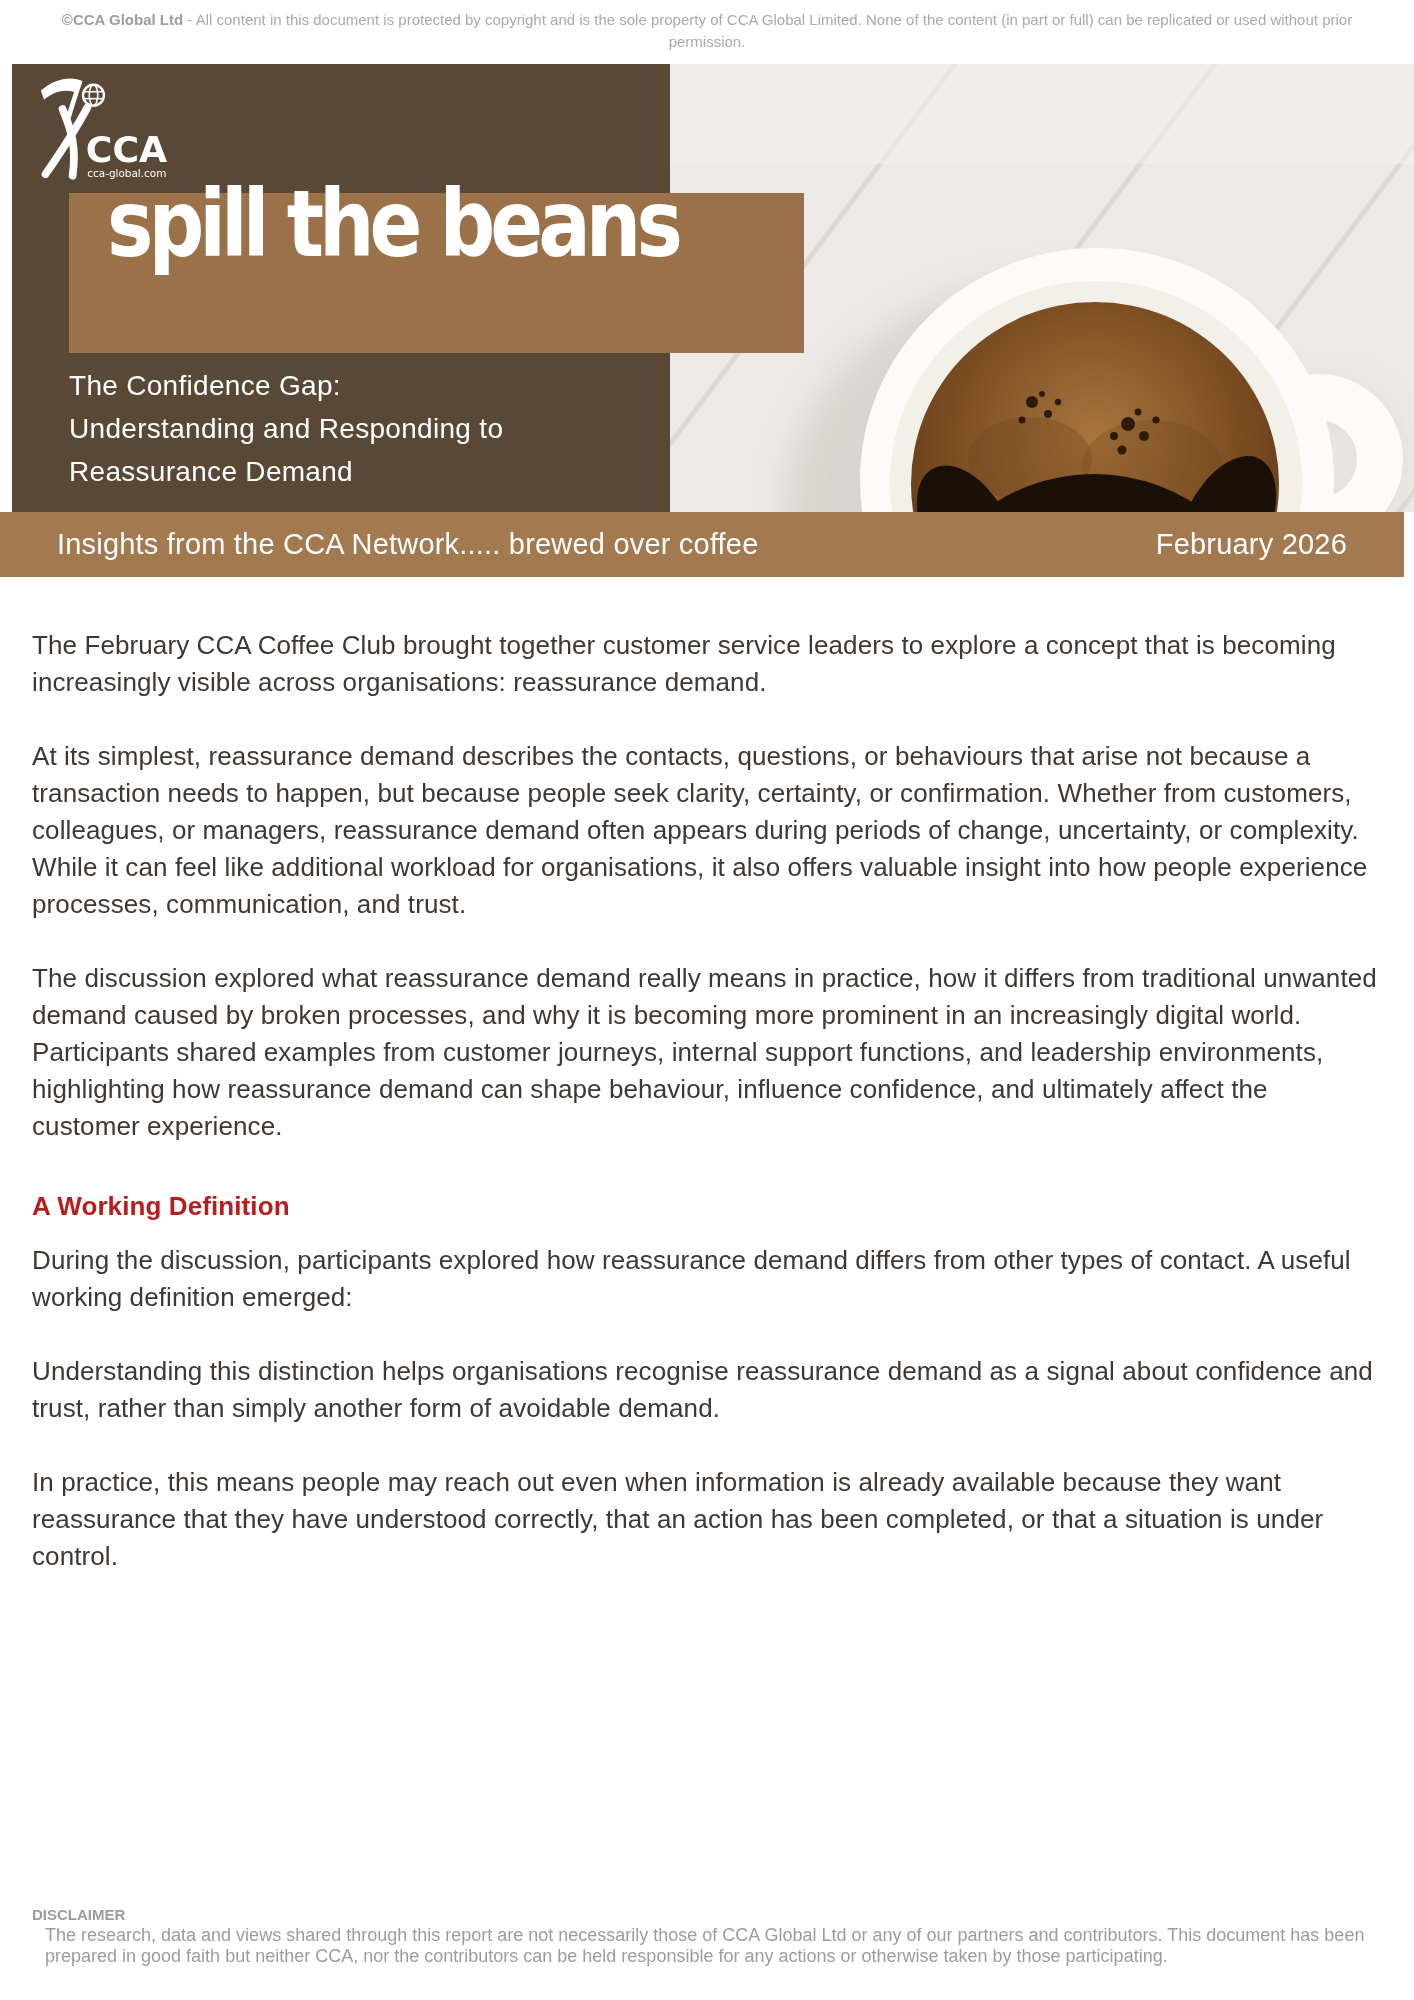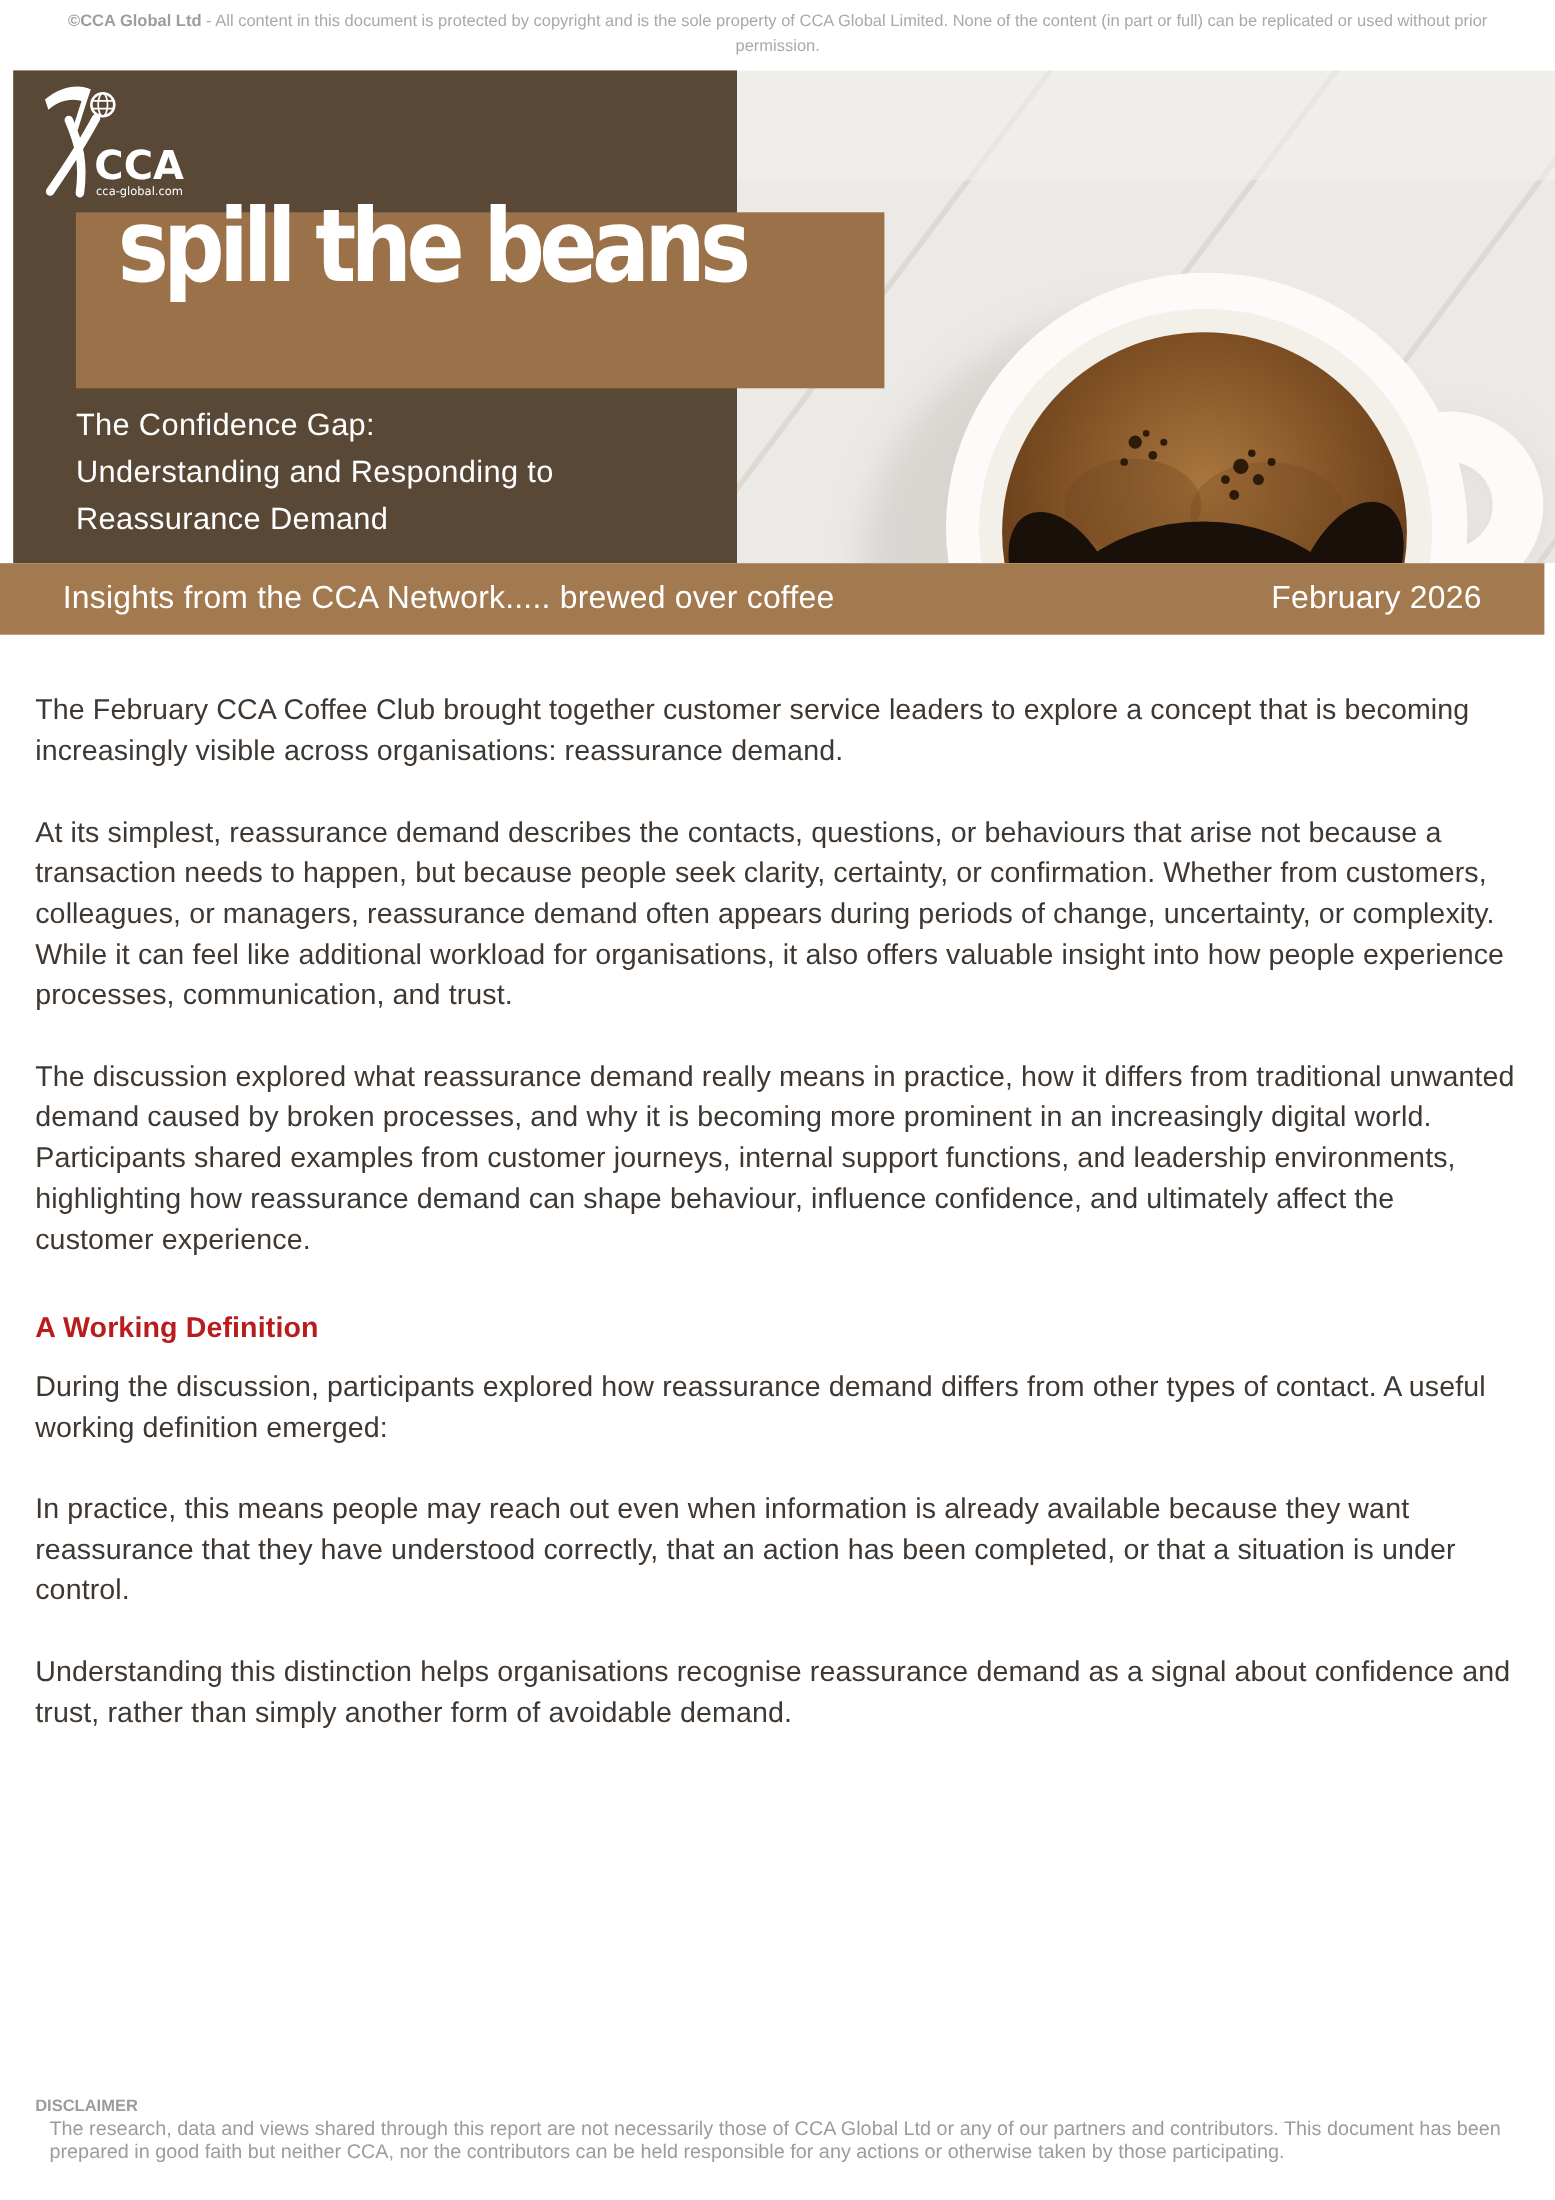--- a/index.html
+++ b/index.html
@@ -152,22 +152,22 @@
     <span>Insights from the CCA Network..... brewed over coffee</span>
     <span>February 2026</span>
   </div>
 
   <div class="article">
     <p>The February CCA Coffee Club brought together customer service leaders to explore a concept that is becoming increasingly visible across organisations: reassurance demand.</p>
     <p>At its simplest, reassurance demand describes the contacts, questions, or behaviours that arise not because a transaction needs to happen, but because people seek clarity, certainty, or confirmation. Whether from customers, colleagues, or managers, reassurance demand often appears during periods of change, uncertainty, or complexity. While it can feel like additional workload for organisations, it also offers valuable insight into how people experience processes, communication, and trust.</p>
     <p>The discussion explored what reassurance demand really means in practice, how it differs from traditional unwanted demand caused by broken processes, and why it is becoming more prominent in an increasingly digital world. Participants shared examples from customer journeys, internal support functions, and leadership environments, highlighting how reassurance demand can shape behaviour, influence confidence, and ultimately affect the customer experience.</p>
     <h2>A Working Definition</h2>
     <p>During the discussion, participants explored how reassurance demand differs from other types of contact. A useful working definition emerged:</p>
+    <p>Understanding this distinction helps organisations recognise reassurance demand as a signal about confidence and trust, rather than simply another form of avoidable demand.</p>
     <p>In practice, this means people may reach out even when information is already available because they want reassurance that they have understood correctly, that an action has been completed, or that a situation is under control.</p>
-    <p>Understanding this distinction helps organisations recognise reassurance demand as a signal about confidence and trust, rather than simply another form of avoidable demand.</p>
   </div>
 
   <div class="footer">
     <div class="dhead">DISCLAIMER</div>
     <div class="dtext">The research, data and views shared through this report are not necessarily those of CCA Global Ltd or any of our partners and contributors. This document has been prepared in good faith but neither CCA, nor the contributors can be held responsible for any actions or otherwise taken by those participating.</div>
   </div>
 
 </div>
 
 </body></html>

